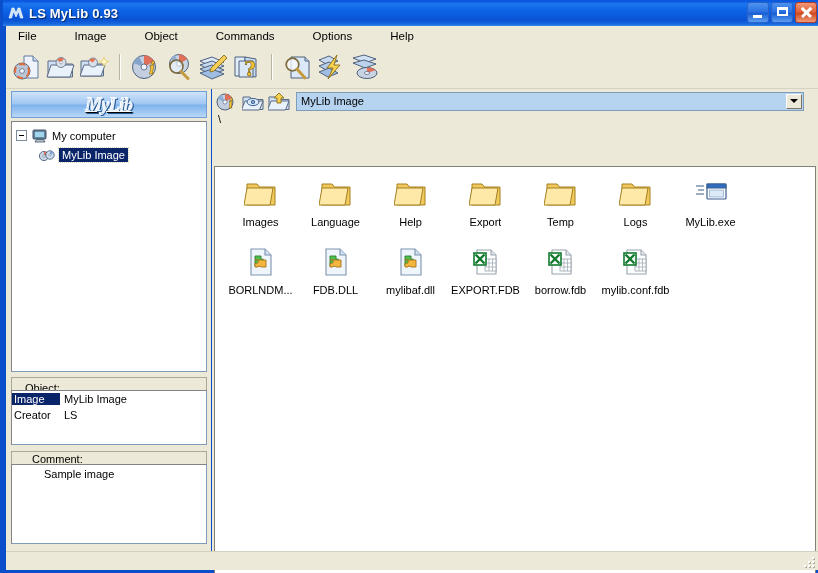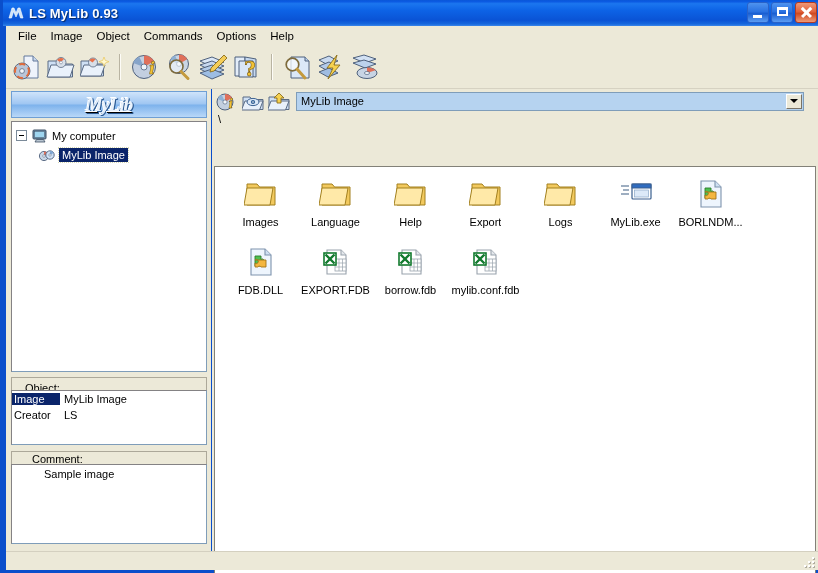--- a/index.html
+++ b/index.html
@@ -47,20 +47,21 @@
   .wb.max i{left:5px;top:4px;width:11px;height:9px;border:2px solid #fff;border-top-width:3px;box-sizing:border-box;}
   .wb.close i{left:50%;top:50%;width:13px;height:2.5px;background:#fff;margin-left:-6.5px;margin-top:-1.25px;}
   .wb.close i.a{transform:rotate(45deg);}
   .wb.close i.b{transform:rotate(-45deg);}
 
   
   .menubar{
     position:absolute;left:3px;top:26px;width:812px;height:20px;
     background:#ece9d8;display:flex;align-items:center;padding-left:5px;
     box-sizing:border-box;
+    gap:24px;
   }
   .menuitem{
     padding:2px 7px;color:#000;font-size:11.5px;cursor:default;white-space:nowrap;
   }
 
   
   .toolbar{
     position:absolute;left:3px;top:46px;width:812px;height:43px;
     background:#ece9d8;display:flex;align-items:center;
     box-sizing:border-box;padding-left:4px;
@@ -443,20 +444,29 @@
         <div class="item">
           <span class="ico">
             <svg width="34" height="34" viewBox="0 0 34 34">
               <path d="M3 7 h10 l2.6 3 h15.4 v18 h-28 z" fill="#f2c95e" stroke="#a3801f" stroke-width="1"></path>
               <path d="M3 11 h26 l-3 17 h-26 z" fill="#ffe9a8" stroke="#a3801f" stroke-width="1"></path>
             </svg>
           </span>
           <span class="nm">Export</span>
         </div>
 
+        <div class="item">
+          <span class="ico">
+            <svg width="34" height="34" viewBox="0 0 34 34">
+              <path d="M3 7 h10 l2.6 3 h15.4 v18 h-28 z" fill="#f2c95e" stroke="#a3801f" stroke-width="1"></path>
+              <path d="M3 11 h26 l-3 17 h-26 z" fill="#ffe9a8" stroke="#a3801f" stroke-width="1"></path>
+            </svg>
+          </span>
+          <span class="nm">Temp</span>
+        </div>
 
         <div class="item">
           <span class="ico">
             <svg width="34" height="34" viewBox="0 0 34 34">
               <path d="M3 7 h10 l2.6 3 h15.4 v18 h-28 z" fill="#f2c95e" stroke="#a3801f" stroke-width="1"></path>
               <path d="M3 11 h26 l-3 17 h-26 z" fill="#ffe9a8" stroke="#a3801f" stroke-width="1"></path>
             </svg>
           </span>
           <span class="nm">Logs</span>
         </div>
@@ -490,20 +500,31 @@
             <svg width="34" height="34" viewBox="0 0 34 34">
               <path d="M7 4 h14 l6 6 v20 h-20 z" fill="#eef5fd" stroke="#7e93ad" stroke-width="1.1"></path>
               <path d="M21 4 v6 h6" fill="#cfe0f2" stroke="#7e93ad" stroke-width="1.1"></path>
               <path d="M11 11 h6 v3.4 a2 2 0 1 1 0 3.2 V21 h-6 z" fill="#4fbf4f" stroke="#2b7d2b" stroke-width="0.9"></path>
               <path d="M17 15 h5 v7 h-5 a2 2 0 0 0 -3.2 0 H11 v-4 a2 2 0 1 0 0 -3 z" fill="#f4b63f" stroke="#a3741a" stroke-width="0.9"></path>
             </svg>
           </span>
           <span class="nm">FDB.DLL</span>
         </div>
 
+        <div class="item">
+          <span class="ico">
+            <svg width="34" height="34" viewBox="0 0 34 34">
+              <path d="M7 4 h14 l6 6 v20 h-20 z" fill="#eef5fd" stroke="#7e93ad" stroke-width="1.1"></path>
+              <path d="M21 4 v6 h6" fill="#cfe0f2" stroke="#7e93ad" stroke-width="1.1"></path>
+              <path d="M11 11 h6 v3.4 a2 2 0 1 1 0 3.2 V21 h-6 z" fill="#4fbf4f" stroke="#2b7d2b" stroke-width="0.9"></path>
+              <path d="M17 15 h5 v7 h-5 a2 2 0 0 0 -3.2 0 H11 v-4 a2 2 0 1 0 0 -3 z" fill="#f4b63f" stroke="#a3741a" stroke-width="0.9"></path>
+            </svg>
+          </span>
+          <span class="nm">mylibaf.dll</span>
+        </div>
 
         <div class="item">
           <span class="ico">
             <svg width="34" height="34" viewBox="0 0 34 34">
               <path d="M8 5 h14 l5 5 v19 h-19 z" fill="#ffffff" stroke="#9aa3ad" stroke-width="1.1"></path>
               <path d="M22 5 v5 h5" fill="#e4e8ec" stroke="#9aa3ad" stroke-width="1.1"></path>
               <rect x="16" y="14" width="11" height="12" fill="#ffffff" stroke="#9aa3ad" stroke-width="0.8"></rect>
               <path d="M16 18 h11 M16 22 h11 M20 14 v12 M23.5 14 v12" stroke="#9aa3ad" stroke-width="0.7"></path>
               <rect x="5" y="8" width="12" height="12" fill="#ffffff" stroke="#127a2e" stroke-width="1.6"></rect>
               <path d="M6.5 9.5 L15.5 18.5 M15.5 9.5 L6.5 18.5" stroke="#127a2e" stroke-width="2.4"></path>

